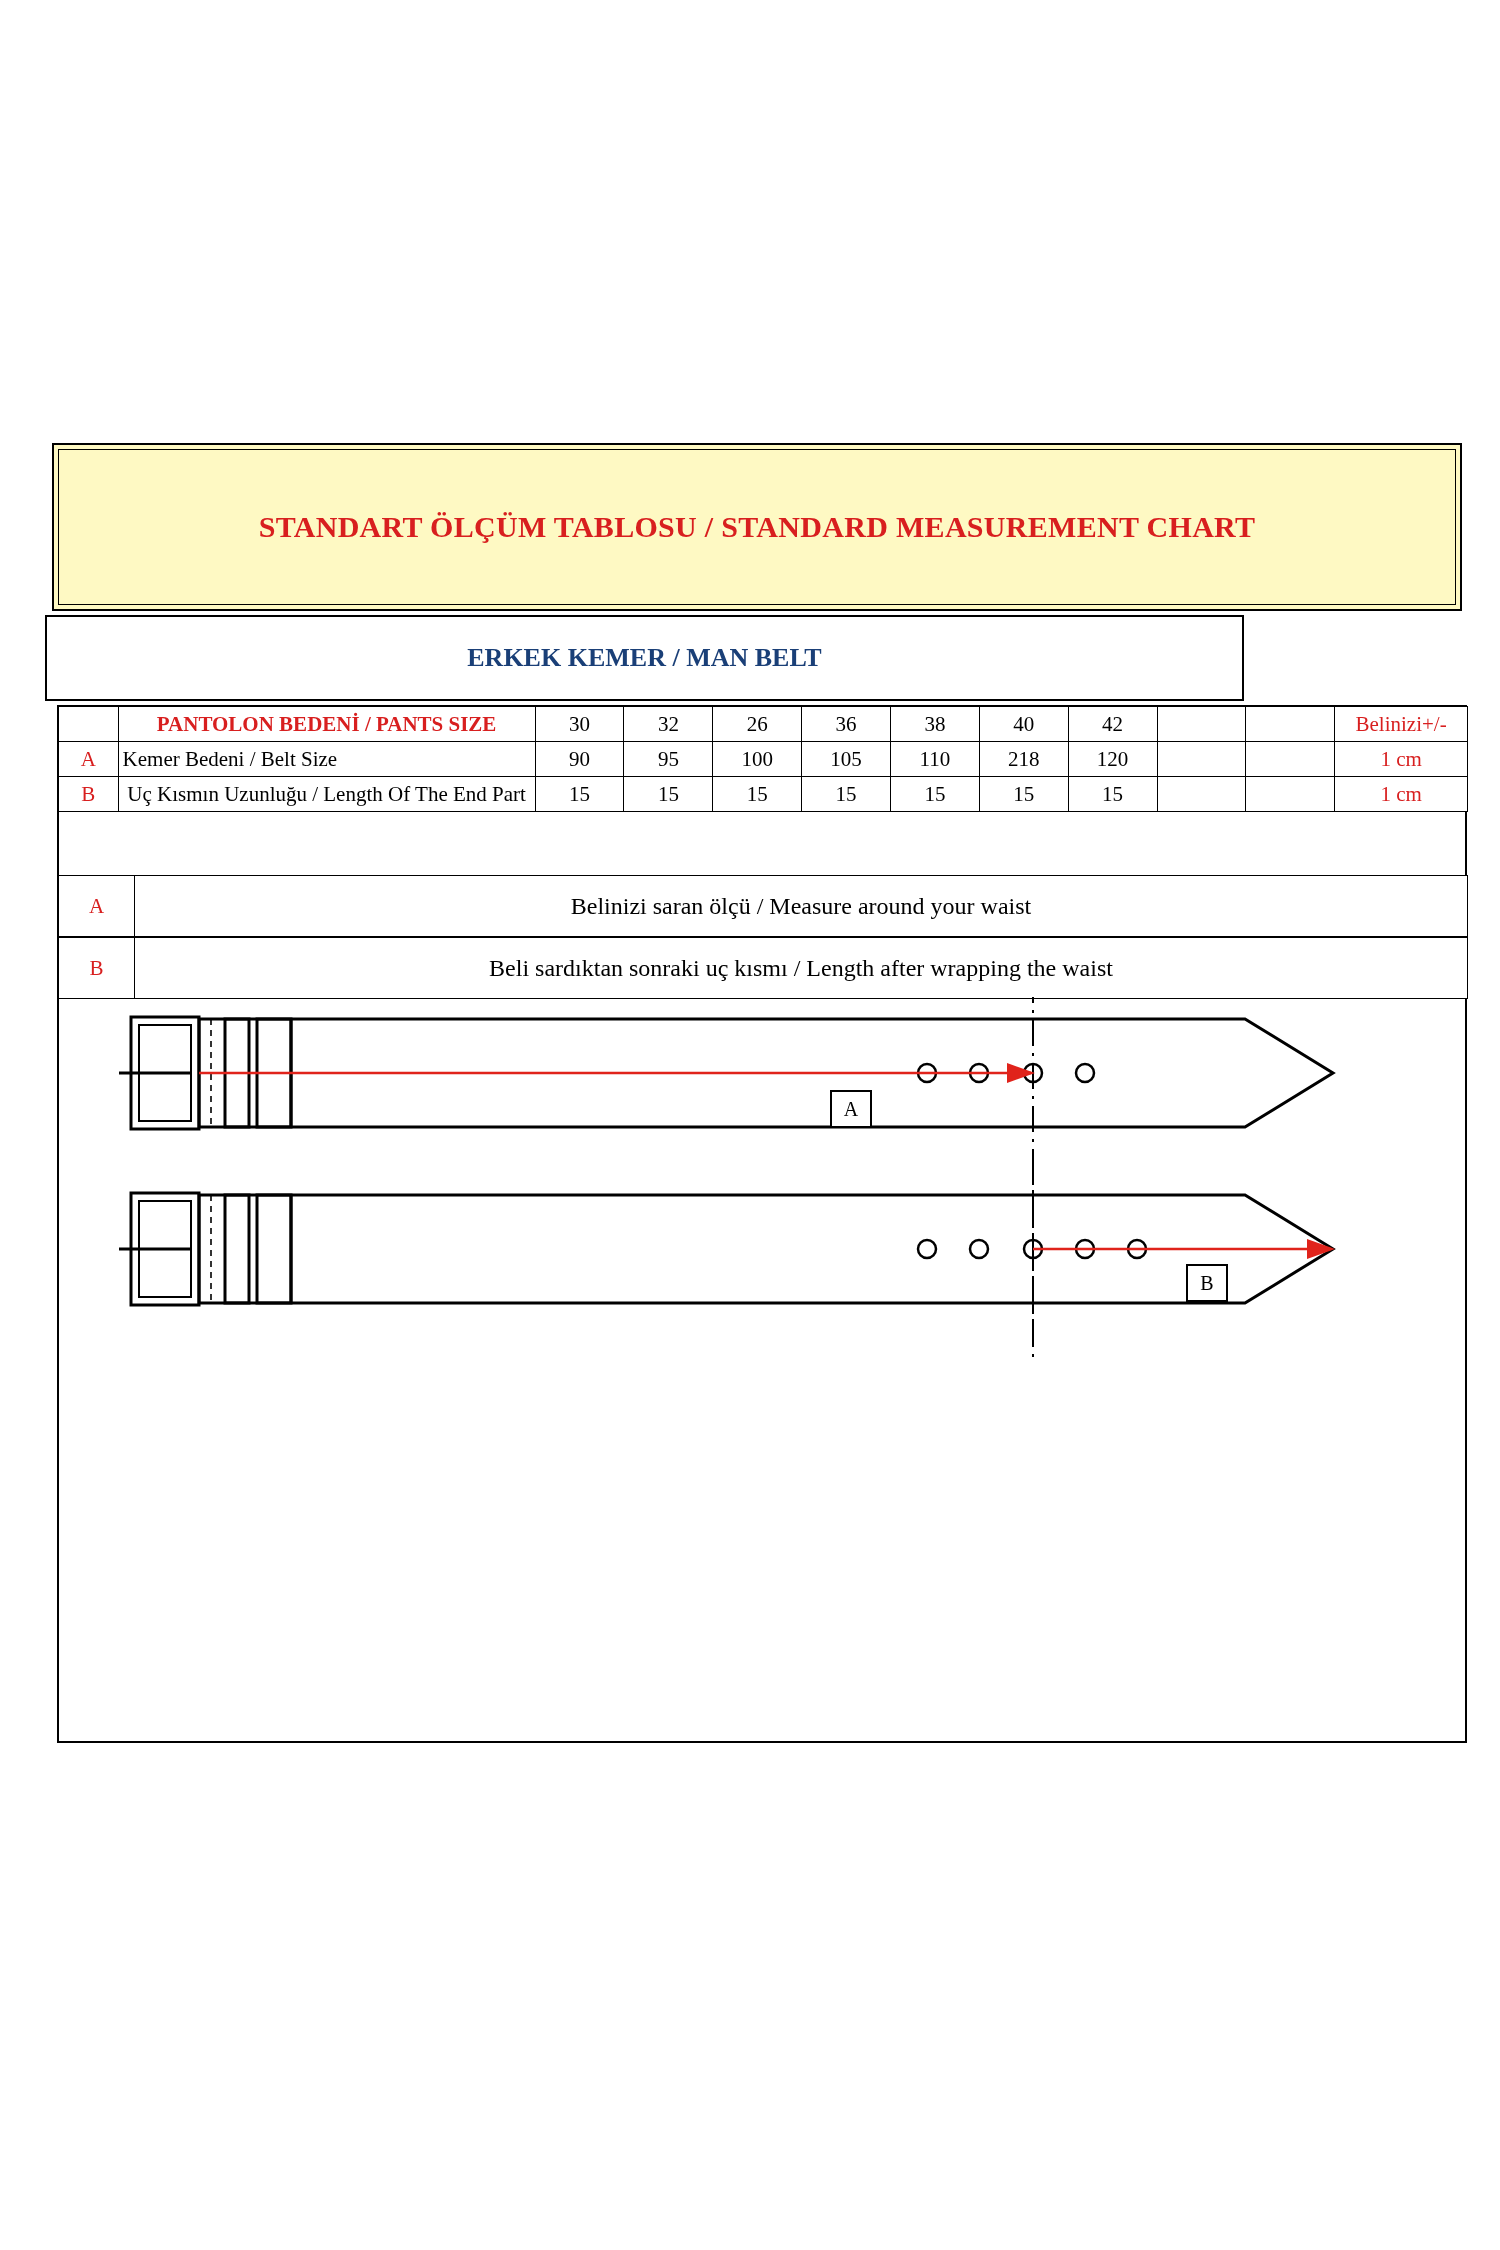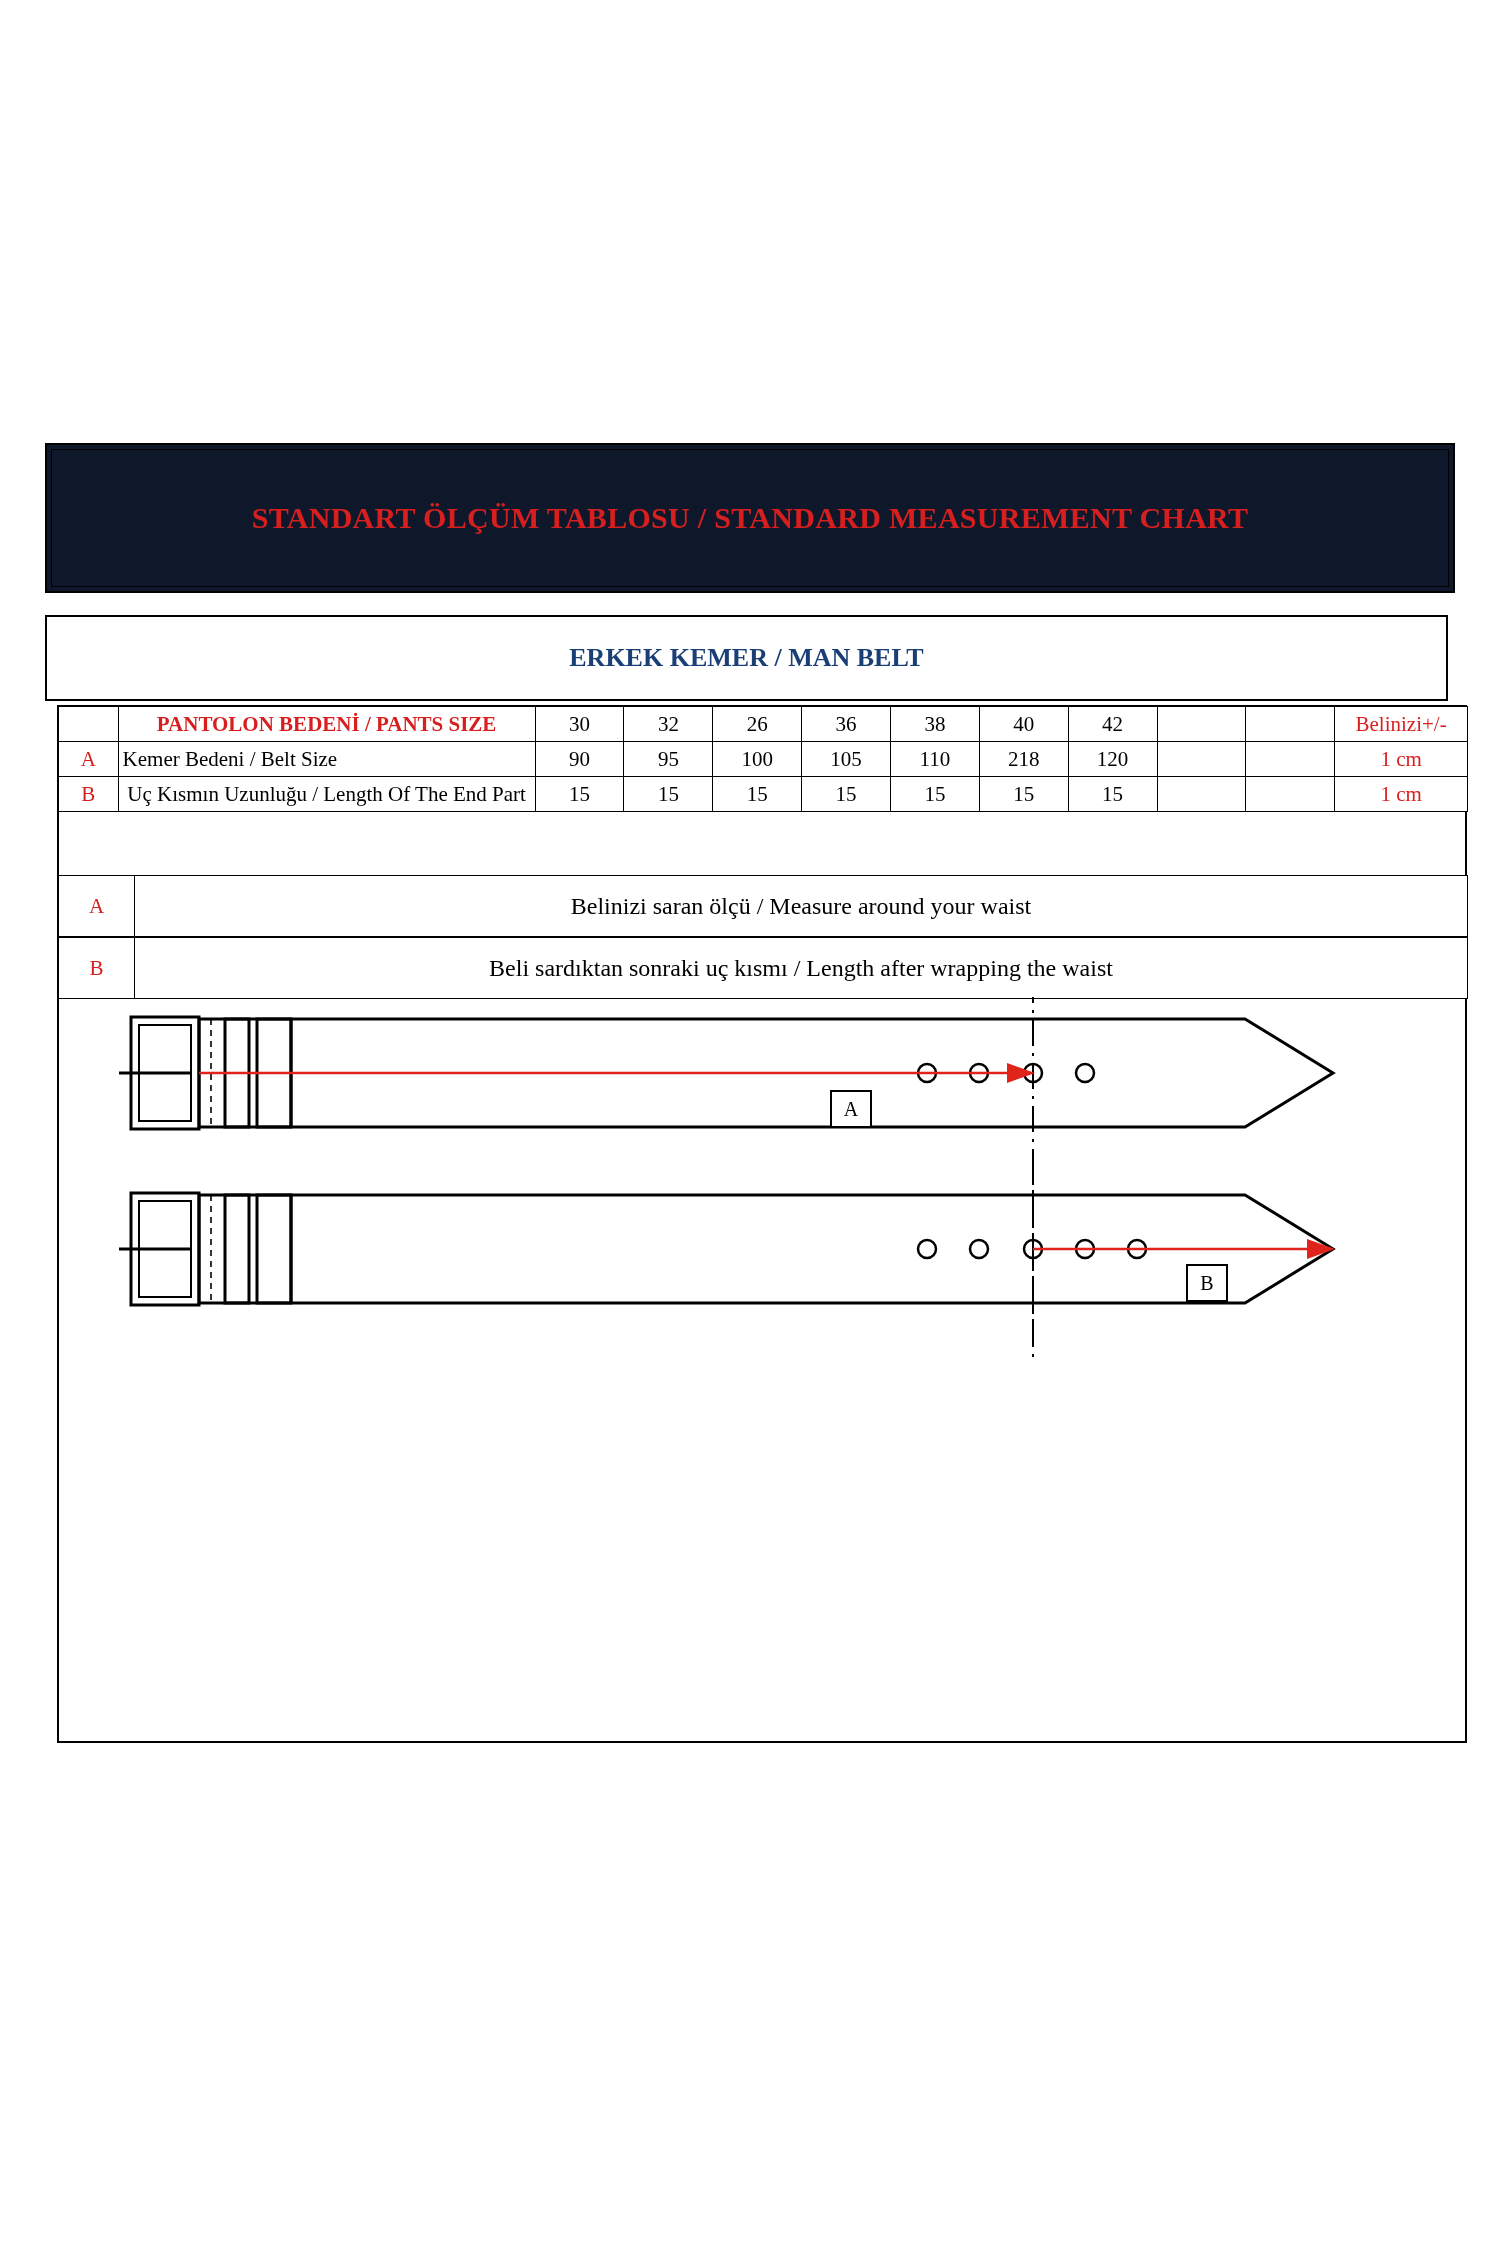--- a/index.html
+++ b/index.html
@@ -19,27 +19,27 @@
     position: absolute;
     left: 45px;
     top: 443px;
     width: 1410px;
     height: 1300px;
   }
 
   
   .title-box {
     position: absolute;
-    left: 0;
+    left: 7px;
     top: 0;
     width: 1410px;
-    height: 150px;
+    height: 168px;
     border: 2px solid #000;
     box-sizing: border-box;
-    background: #0f172a;
+    background: #fef9c3;
   }
   .title-inner {
     position: absolute;
     left: 4px;
     top: 4px;
     right: 4px;
     bottom: 4px;
     border: 1px solid #000;
     box-sizing: border-box;
     display: flex;
@@ -52,21 +52,21 @@
     font-size: 30px;
     letter-spacing: 0.3px;
     text-align: center;
   }
 
   
   .subtitle-box {
     position: absolute;
     left: 0;
     top: 172px;
-    width: 1403px;
+    width: 1199px;
     height: 86px;
     border: 2px solid #000;
     box-sizing: border-box;
     display: flex;
     align-items: center;
     justify-content: center;
     background: #fff;
   }
   .subtitle-text {
     color: #1a3f77;

